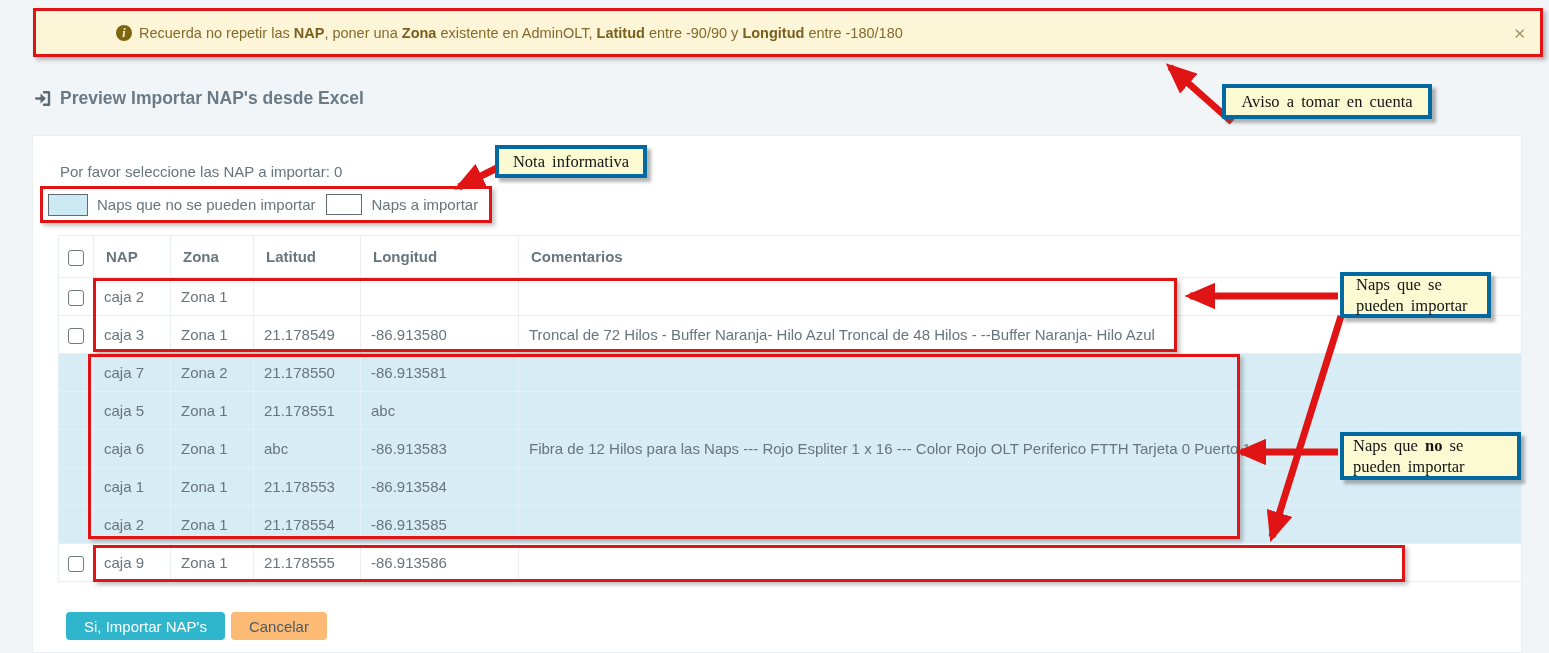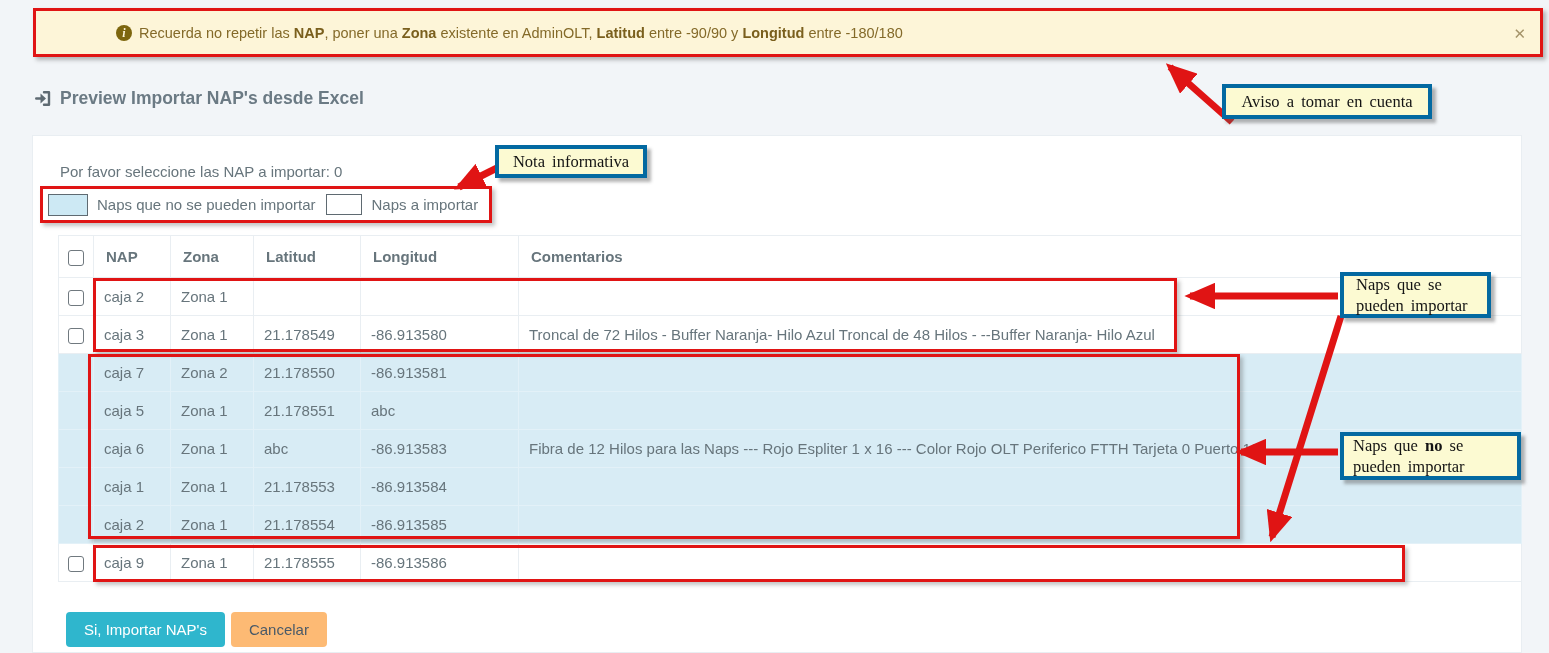--- a/index.html
+++ b/index.html
@@ -79,21 +79,21 @@
   td.chk, th.chk { text-align:center; padding:0; }
   tr.blocked td { background:#d8ecf5; border-color:#e3f1f8; }
   input[type="checkbox"] {
     appearance:none; -webkit-appearance:none;
     width:16px; height:16px; border:1.5px solid #70797f; border-radius:3px;
     background:#fff; vertical-align:middle; cursor:pointer;
   }
 
   
   .btn-row { position:absolute; left:66px; top:612px; display:flex; gap:6px; z-index:5; }
-  .btn { height:35px; border:none; border-radius:4px; font-size:15px;
+  .btn { height:28px; border:none; border-radius:4px; font-size:15px;
          font-family:"Liberation Sans", sans-serif; cursor:pointer; padding:0 18px; }
   .btn.primary { background:#2fb6cd; color:#ffffff; }
   .btn.light   { background:#fdba74; color:#4a5a68; }
 
   
   .red-box {
     position:absolute; border:3px solid #e01414; z-index:40;
     box-shadow:3px 3px 4px rgba(60,60,60,.3); pointer-events:none;
   }
   .box-importable { left:93px;  top:278px; width:1084px; height:74px;  }

